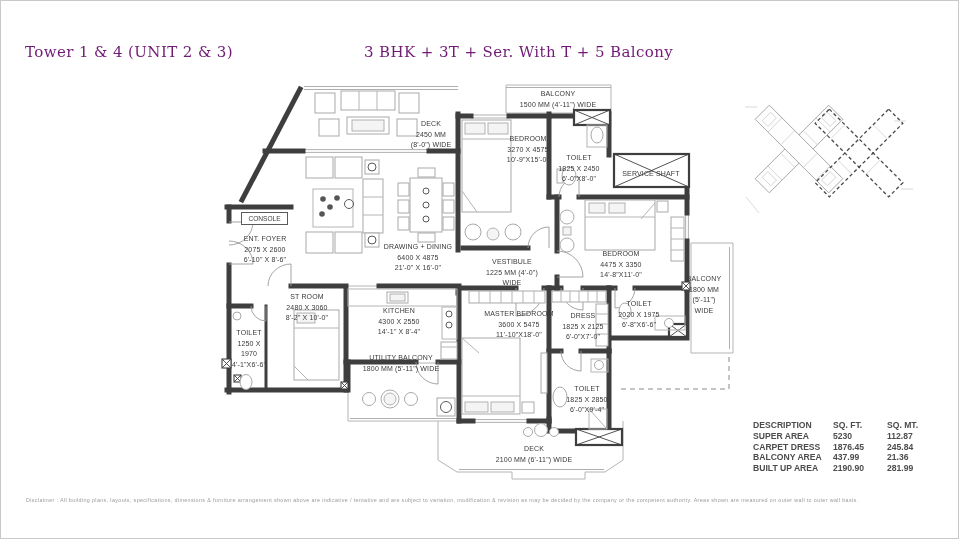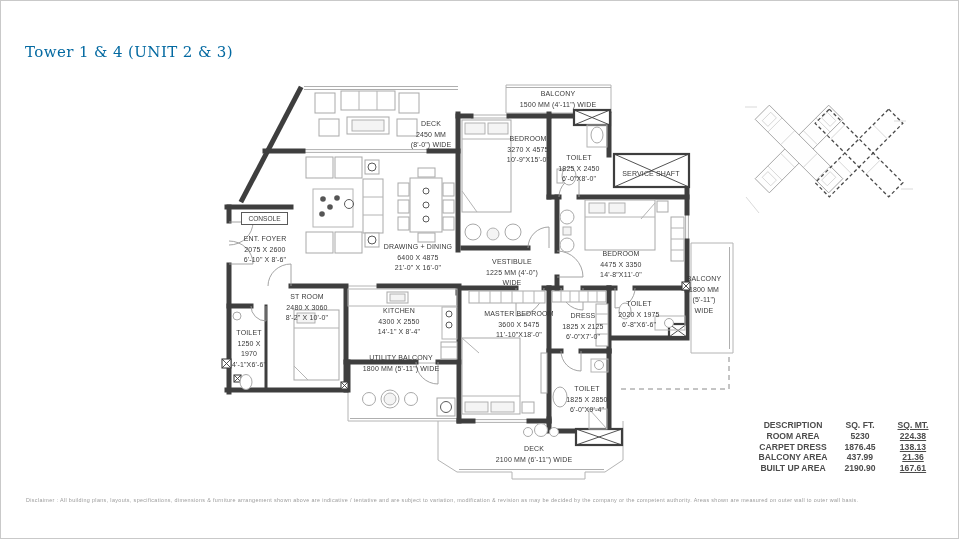--- a/index.html
+++ b/index.html
@@ -1,28 +1,28 @@
 <!DOCTYPE html>
 <html><head>
 <meta charset="utf-8">
 <style>
   html,body{margin:0;padding:0;background:#e8e8e8;}
   .page{position:relative;width:959px;height:539px;background:#ffffff;border:1px solid #c9c9c9;
         font-family:"Liberation Sans",sans-serif;overflow:hidden;box-sizing:border-box;}
-  .title{position:absolute;font-family:"DejaVu Serif",serif;font-size:15px;color:#0369a1;
+  .title{position:absolute;font-family:"DejaVu Serif",serif;font-size:15px;color:#701a75;
          letter-spacing:.4px;white-space:nowrap;}
   .rl{position:absolute;text-align:center;font-size:7px;line-height:10.6px;color:#393939;
       letter-spacing:.15px;white-space:nowrap;}
   .rl span{display:block;}
   .console{position:absolute;left:240px;top:211px;width:45px;height:11px;border:1px solid #5a5a5a;
            background:#fff;font-size:6.6px;color:#3a3a3a;text-align:center;line-height:11px;z-index:5;}
   .atable{position:absolute;left:752px;top:419px;width:188px;font-size:8.6px;font-weight:bold;color:#4c4c4c;}
   .arow{display:flex;height:10.8px;line-height:10.8px;}
-  .ac{text-align:center;}
-  .ac1{width:80px;}.ac2{width:54px;}.ac3{width:52px;text-decoration:underline;}
+  .ac{text-align:left;}
+  .ac1{width:80px;}.ac2{width:54px;}.ac3{width:52px;}
   .disc{position:absolute;left:25px;top:496px;width:915px;font-size:5.4px;color:#9b9b9b;
         letter-spacing:.35px;white-space:nowrap;overflow:hidden;}
   svg{position:absolute;left:0;top:0;}
   .wall{stroke:#3e3e3e;stroke-width:5;fill:none;stroke-linecap:square;}
   .wall2{stroke:#3e3e3e;stroke-width:3;fill:none;stroke-linecap:square;}
   .thin{stroke:#b4b4b4;stroke-width:1;fill:none;}
   .thind{stroke:#8a8a8a;stroke-width:1;fill:none;stroke-dasharray:5 4;}
   .win{stroke:#a6a6a6;stroke-width:.9;fill:none;}
   .furn{stroke:#a9a9a9;stroke-width:1;fill:#ffffff;}
   .furnf{stroke:#a9a9a9;stroke-width:.9;fill:#f4f4f4;}
@@ -35,20 +35,21 @@
   .kp{stroke:#979797;stroke-width:.8;fill:#fefefe;}
   .kpd{stroke:#4a4a4a;stroke-width:1.3;fill:none;stroke-dasharray:3.5 2.6;}
   .kpi{stroke:#c9c9c9;stroke-width:.7;fill:none;}
 </style>
 </head>
 <body>
 
 <div class="page">
 
   <div class="title" style="left:24px;top:42px">Tower 1 &amp; 4 (UNIT 2 &amp; 3)</div>
+  <div class="title" style="left:363px;top:42px">3 BHK + 3T + Ser. With T + 5 Balcony</div>
 
   <svg width="959" height="539" viewBox="0 0 959 539">
 
     <g>
       <path class="thin" d="M505,84 H610 V112 H505 Z"></path>
       <path class="win" d="M505,86.5 H610"></path>
       <path class="thin" d="M690,242 H732 V352 H690 Z"></path>
       <path class="win" d="M728.5,246 V348"></path>
       <path class="thin" d="M347,362 H458 V420 H347 Z"></path>
       <path class="win" d="M349,417.5 H456"></path>
@@ -370,35 +371,35 @@
       <span>2100 MM (6'-11") WIDE</span>
   </div>
 
   <div class="atable">
     <div class="arow">
       <span class="ac ac1">DESCRIPTION</span>
       <span class="ac ac2">SQ. FT.</span>
       <span class="ac ac3">SQ. MT.</span>
     </div>
     <div class="arow">
-      <span class="ac ac1">ROOM AREA</span>
+      <span class="ac ac1">SUPER AREA</span>
       <span class="ac ac2">5230</span>
-      <span class="ac ac3">224.38</span>
+      <span class="ac ac3">112.87</span>
     </div>
     <div class="arow">
       <span class="ac ac1">CARPET DRESS</span>
       <span class="ac ac2">1876.45</span>
-      <span class="ac ac3">138.13</span>
+      <span class="ac ac3">245.84</span>
     </div>
     <div class="arow">
       <span class="ac ac1">BALCONY AREA</span>
       <span class="ac ac2">437.99</span>
       <span class="ac ac3">21.36</span>
     </div>
     <div class="arow">
       <span class="ac ac1">BUILT UP AREA</span>
       <span class="ac ac2">2190.90</span>
-      <span class="ac ac3">167.61</span>
+      <span class="ac ac3">281.99</span>
     </div>
   </div>
 
   <div class="disc">Disclaimer : All building plans, layouts, specifications, dimensions &amp; furniture arrangement shown above are indicative / tentative and are subject to variation, modification &amp; revision as may be decided by the company or the competent authority. Areas shown are measured on outer wall to outer wall basis.</div>
 </div>
 
 </body></html>

